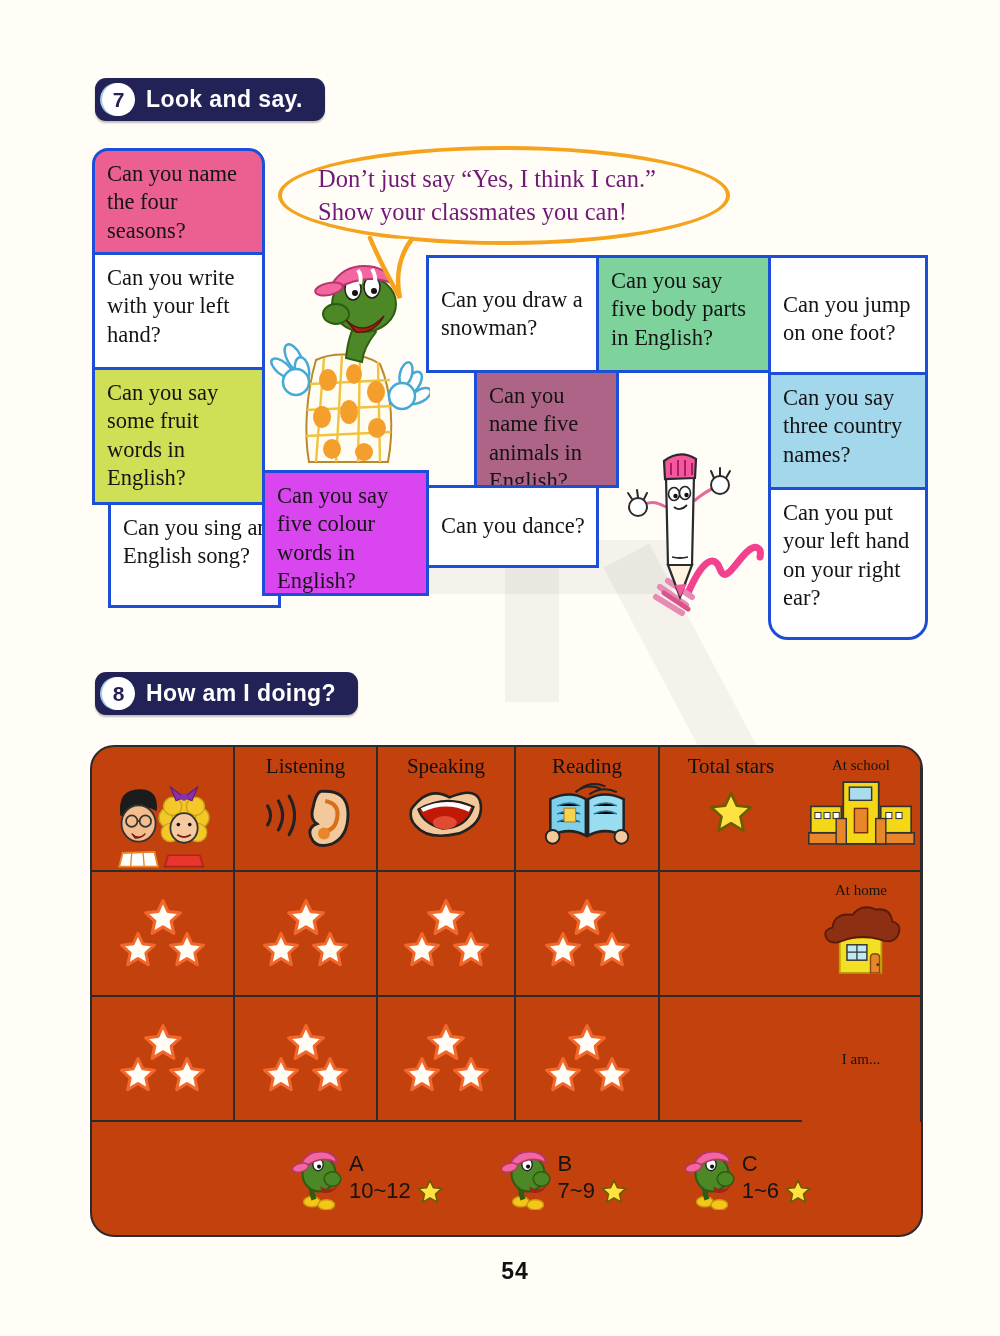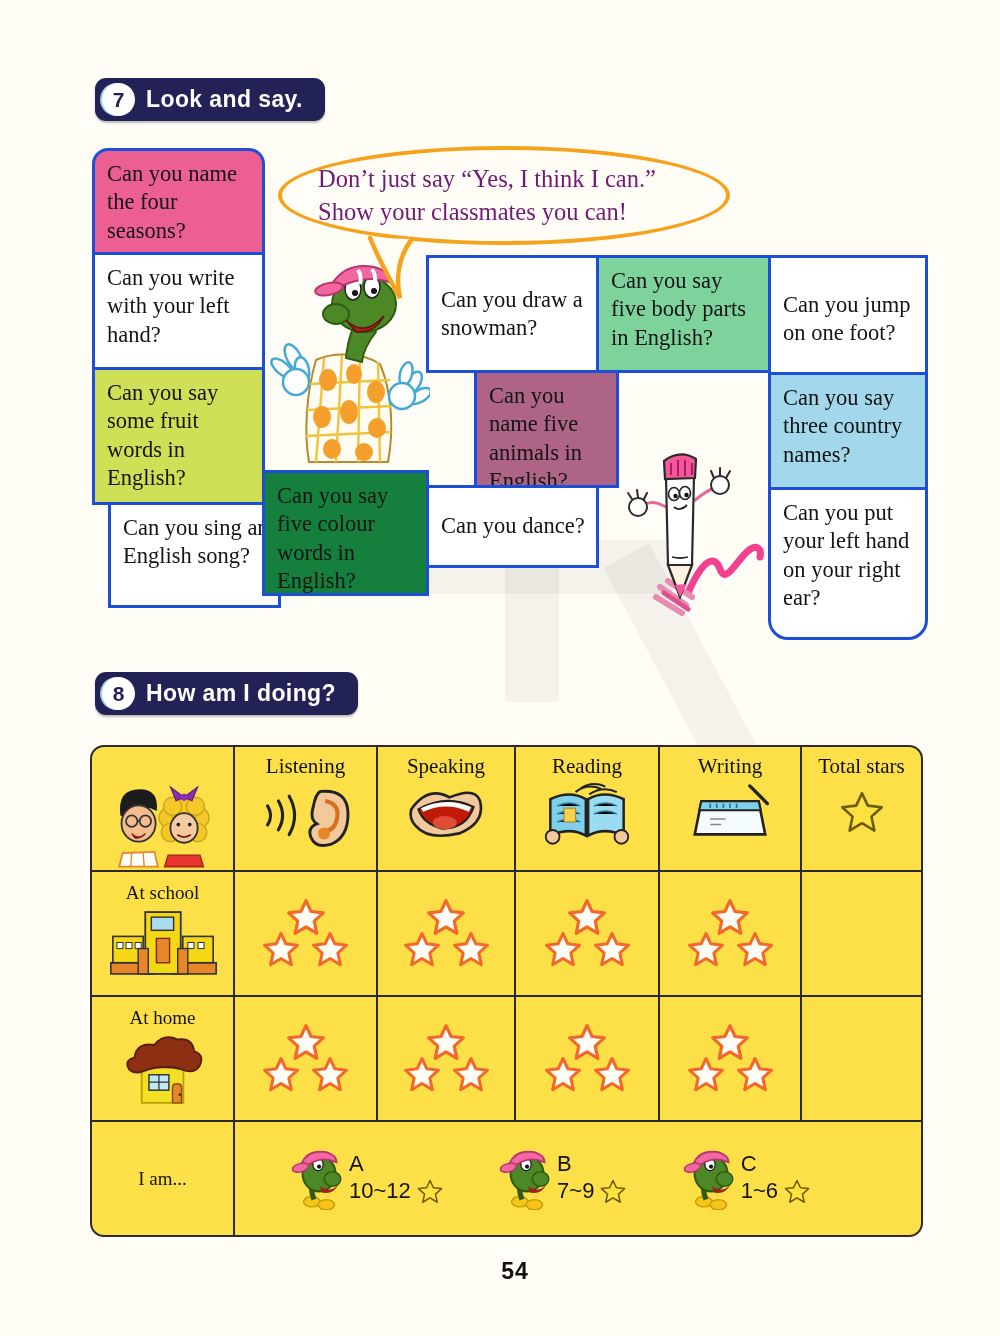--- a/index.html
+++ b/index.html
@@ -35,31 +35,31 @@
     position:absolute;left:278px;top:146px;width:452px;height:99px;box-sizing:border-box;
     border:4.5px solid #f5a21c;border-radius:50%;background:#fffdf6;
     display:flex;flex-direction:column;justify-content:center;padding-left:36px;
     font-size:24.5px;line-height:1.34;color:#701a75;z-index:3;
   }
   .tail{position:absolute;left:366px;top:236px;z-index:4}
   .art{position:absolute;z-index:2}
   
   .table8{
     position:absolute;left:90px;top:745px;width:833px;height:492px;box-sizing:border-box;
-    border:2.5px solid #2b2b2b;border-radius:14px;background:#fde047;overflow:hidden;
+    border:2.5px solid #2b2b2b;border-radius:24px;background:#c2410c;overflow:hidden;
     display:grid;grid-template-columns:143px 143px 138px 144px 142px auto;
     grid-template-rows:125px 125px 125px auto;z-index:2;
   }
   .t-cell{border-right:2px solid #2b2b2b;border-bottom:2px solid #2b2b2b;
     display:flex;flex-direction:column;align-items:center;box-sizing:border-box}
   .t-cell.no-r{border-right:none}
   .t-cell.no-b{border-bottom:none}
   .col-label{font-size:21px;margin-top:7px;color:#111}
   .hdr-icon{margin-top:4px}
-  .row-label{font-size:19px;margin-top:10px}
+  .row-label{font-size:15px;margin-top:10px}
   .star-cell{justify-content:center}
   .triad-top{display:flex;justify-content:center}
   .triad-top svg{width:42px;height:42px}
   .triad-bottom{display:flex;gap:9px;margin-top:-9px}
   .triad-bottom svg{width:40px;height:40px}
   .o-star path{fill:#fffdf6;stroke:#f3672a;stroke-width:1.8;stroke-linejoin:round}
   .f-star path{fill:#ffe23f;stroke:#6b5c00;stroke-width:1.3;stroke-linejoin:round}
   .iam-cell{justify-content:center}
   .iam-cell .row-label{margin-top:0}
   .grades-cell{
@@ -94,21 +94,21 @@
 </div>
 <svg class="tail" width="50" height="70" viewBox="0 0 50 70">
   <path d="M4,2 C14,26 24,44 34,62 C29,40 34,18 46,3" fill="#fffdf6" stroke="#f5a21c" stroke-width="4.5" stroke-linecap="round"></path>
 </svg>
 
 <div class="cell" style="left: 92px; top: 148px; width: 173px; height: 107px; border-radius: 16px 16px 0px 0px; background-color: rgb(236, 95, 147);">Can you name the four seasons?</div>
 <div class="cell" style="left: 92px; top: 252px; width: 173px; height: 118px; background-color: rgb(255, 255, 255);">Can you write with your left hand?</div>
 <div class="cell" style="left: 92px; top: 367px; width: 173px; height: 138px; background-color: rgb(207, 223, 86);">Can you say some fruit words in English?</div>
 <div class="cell" style="left: 92px; top: 502px; width: 173px; height: 106px; background-color: rgb(255, 255, 255); margin-left: 16px;">Can you sing an English song?</div>
 
-<div class="cell" style="left: 262px; top: 470px; width: 167px; height: 126px; background-color: #15803d;">Can you say five colour words in English?</div>
+<div class="cell" style="left: 262px; top: 470px; width: 167px; height: 126px; background-color: #d946ef;">Can you say five colour words in English?</div>
 
 <div class="cell vc" style="left: 426px; top: 255px; width: 173px; height: 118px; background-color: rgb(255, 255, 255);">Can you draw a snowman?</div>
 <div class="cell" style="left: 426px; top: 370px; width: 145px; height: 118px; background-color: rgb(174, 100, 134); margin-left: 48px;">Can you name five animals in English?</div>
 <div class="cell vc" style="left: 426px; top: 485px; width: 173px; height: 83px; background-color: rgb(255, 255, 255);">Can you dance?</div>
 
 <div class="cell" style="left: 596px; top: 255px; width: 175px; height: 118px; background-color: rgb(126, 210, 156);">Can you say five body parts in English?</div>
 
 <div class="cell vc" style="left: 768px; top: 255px; width: 160px; height: 128px; background-color: rgb(255, 255, 255);">Can you jump on one foot?</div>
 <div class="cell" style="left: 768px; top: 372px; width: 160px; height: 118px; background-color: rgb(163, 215, 236);">Can you say three country names?</div>
 <div class="cell" style="left: 768px; top: 487px; width: 160px; height: 153px; border-radius: 0px 0px 20px 20px; background-color: rgb(255, 255, 255);">Can you put your left hand on your right ear?</div>
@@ -275,34 +275,20 @@
       <path d="M72,14 Q55,6 41,14 L41,46 Q55,38 72,46 Z" fill="#9adcf0" stroke="#222" stroke-width="2.2"></path>
       <g stroke="#2a7a9a" stroke-width="1.4">
         <path d="M14,20 Q25,15 34,20 M14,27 Q25,22 34,27 M14,34 Q25,29 34,34"></path>
         <path d="M46,20 Q57,15 66,20 M46,27 Q57,22 66,27"></path>
       </g>
       <circle cx="10" cy="47" r="6" fill="#f3c89a" stroke="#222" stroke-width="1.6"></circle>
       <circle cx="70" cy="47" r="6" fill="#f3c89a" stroke="#222" stroke-width="1.6"></circle>
       <rect x="20" y="22" width="10" height="12" fill="#f7d34c" stroke="#b8892a" stroke-width="1"></rect>
     </svg>
   </div>
-  <div class="t-cell">
-    <div class="col-label">Writing</div>
-    <svg class="hdr-icon" width="88" height="62" viewBox="0 0 80 55">
-      <path d="M58,2 L74,18" stroke="#222" stroke-width="3" stroke-linecap="round"></path>
-      <path d="M14,16 L66,16 L72,46 L8,46 Z" fill="#f4fbfd" stroke="#222" stroke-width="2.4"></path>
-      <path d="M14,16 L66,16 L68,24 L12,24 Z" fill="#7fd0ea" stroke="#222" stroke-width="1.8"></path>
-      <g stroke="#2a7a9a" stroke-width="1.6">
-          <path d="M22,18 v4 M28,18 v4 M34,18 v4 M40,18 v4 M46,18 v4"></path>
-        </g>
-      <g stroke="#888" stroke-width="1.4">
-          <path d="M22,32 h14 M22,37 h10"></path>
-        </g>
-    </svg>
-  </div>
   <div class="t-cell no-r">
     <div class="col-label">Total stars</div>
     <svg class="hdr-icon f-star" width="48" height="48" viewBox="0 0 24 24" style="margin-top:10px">
       <path d="M12 2.1 L14.9 8.3 L21.9 9.1 L16.7 13.8 L18.2 20.8 L12 17.1 L5.8 20.8 L7.3 13.8 L2.1 9.1 L9.1 8.3 Z"></path>
     </svg>
   </div>
 
   <div class="t-cell">
     <div class="row-label">At school</div>
     <svg width="118" height="76" viewBox="0 0 115 75" style="margin-top:2px">

